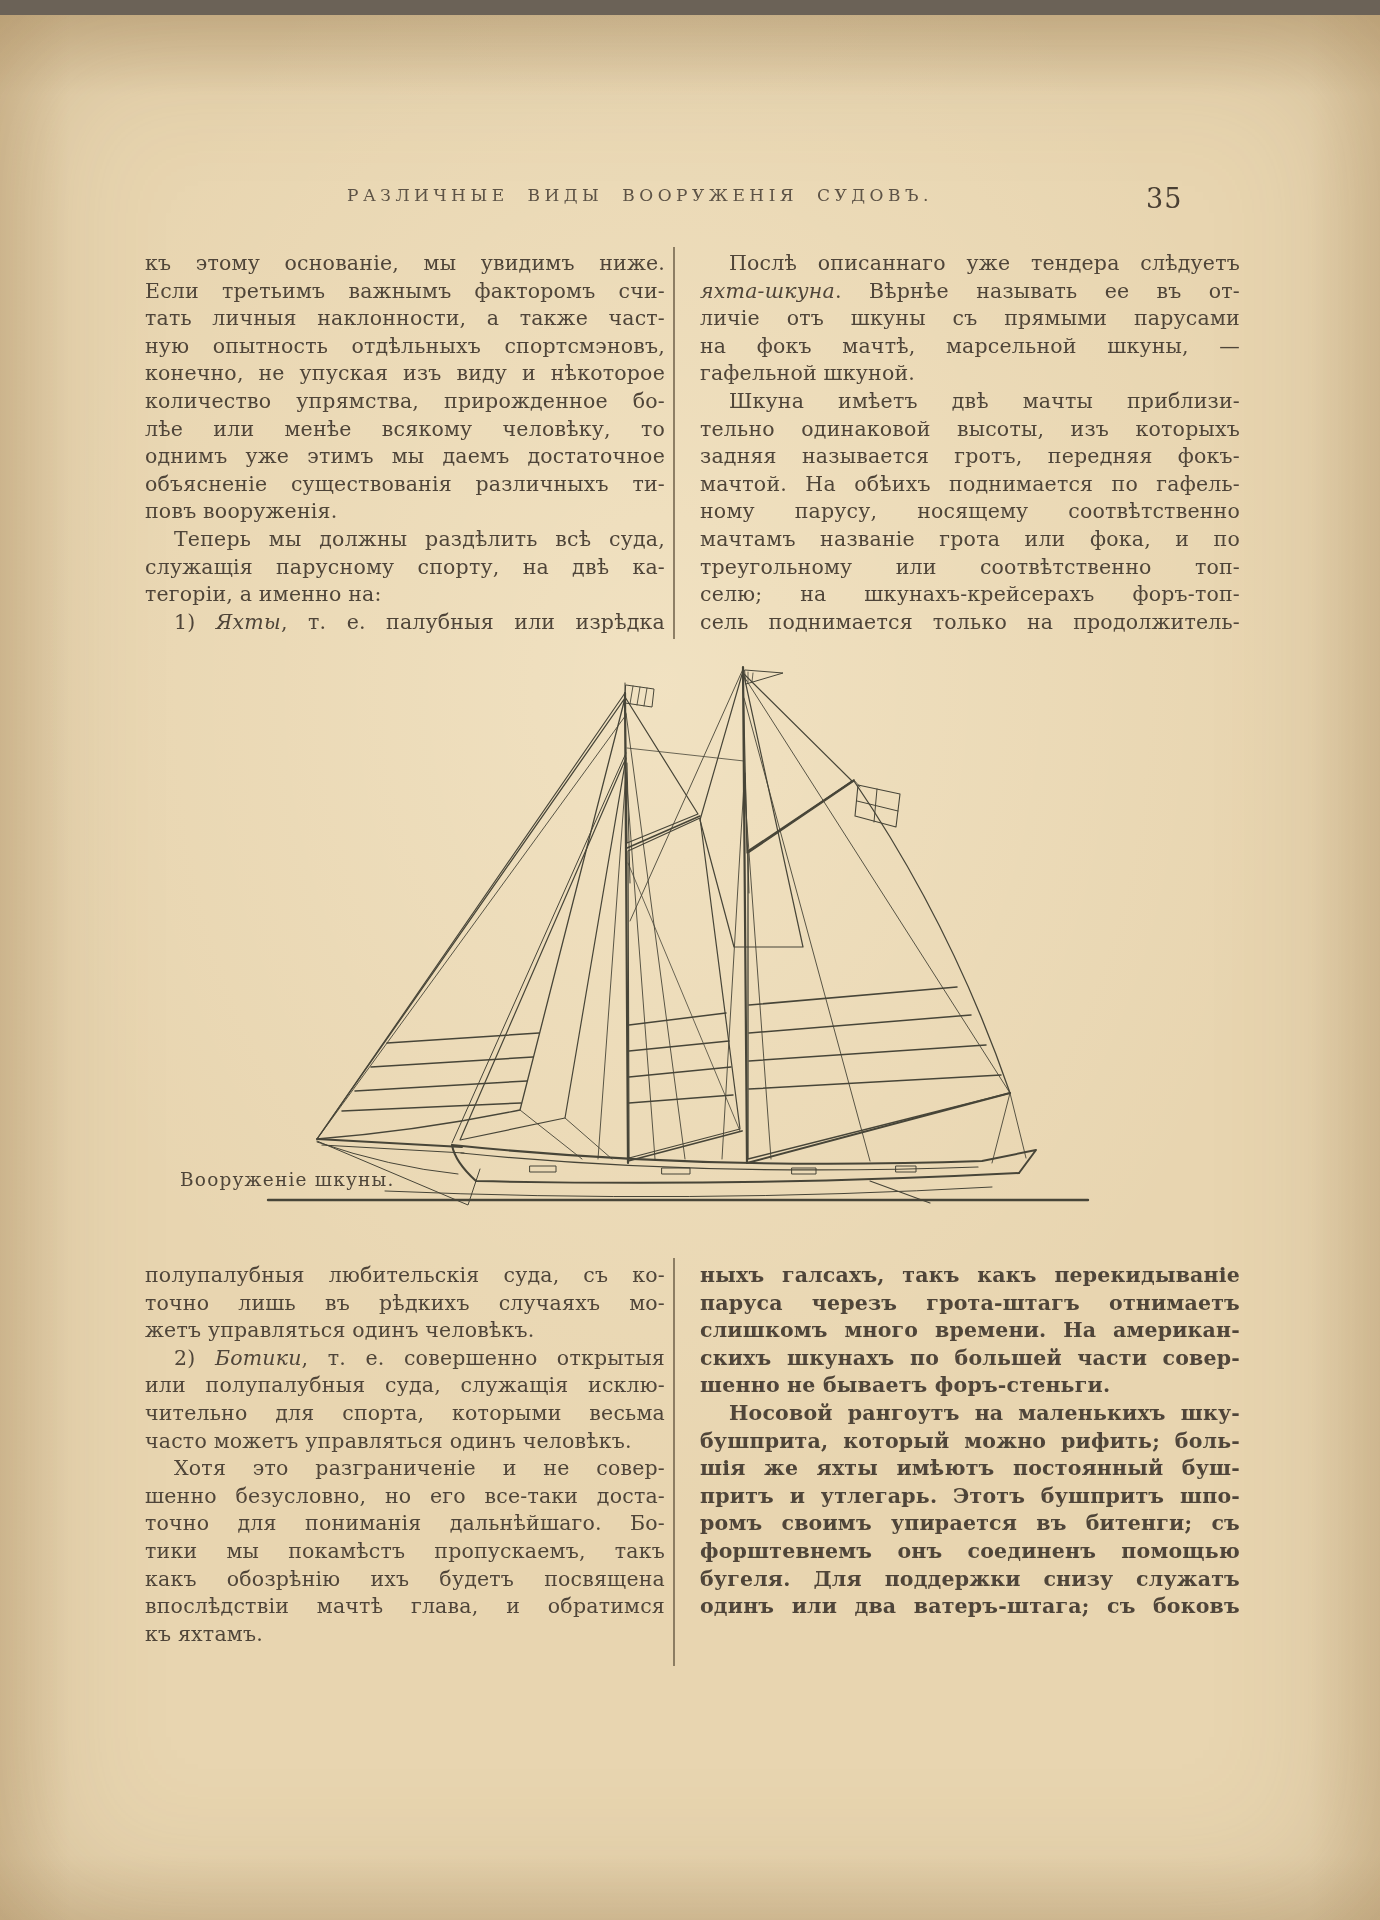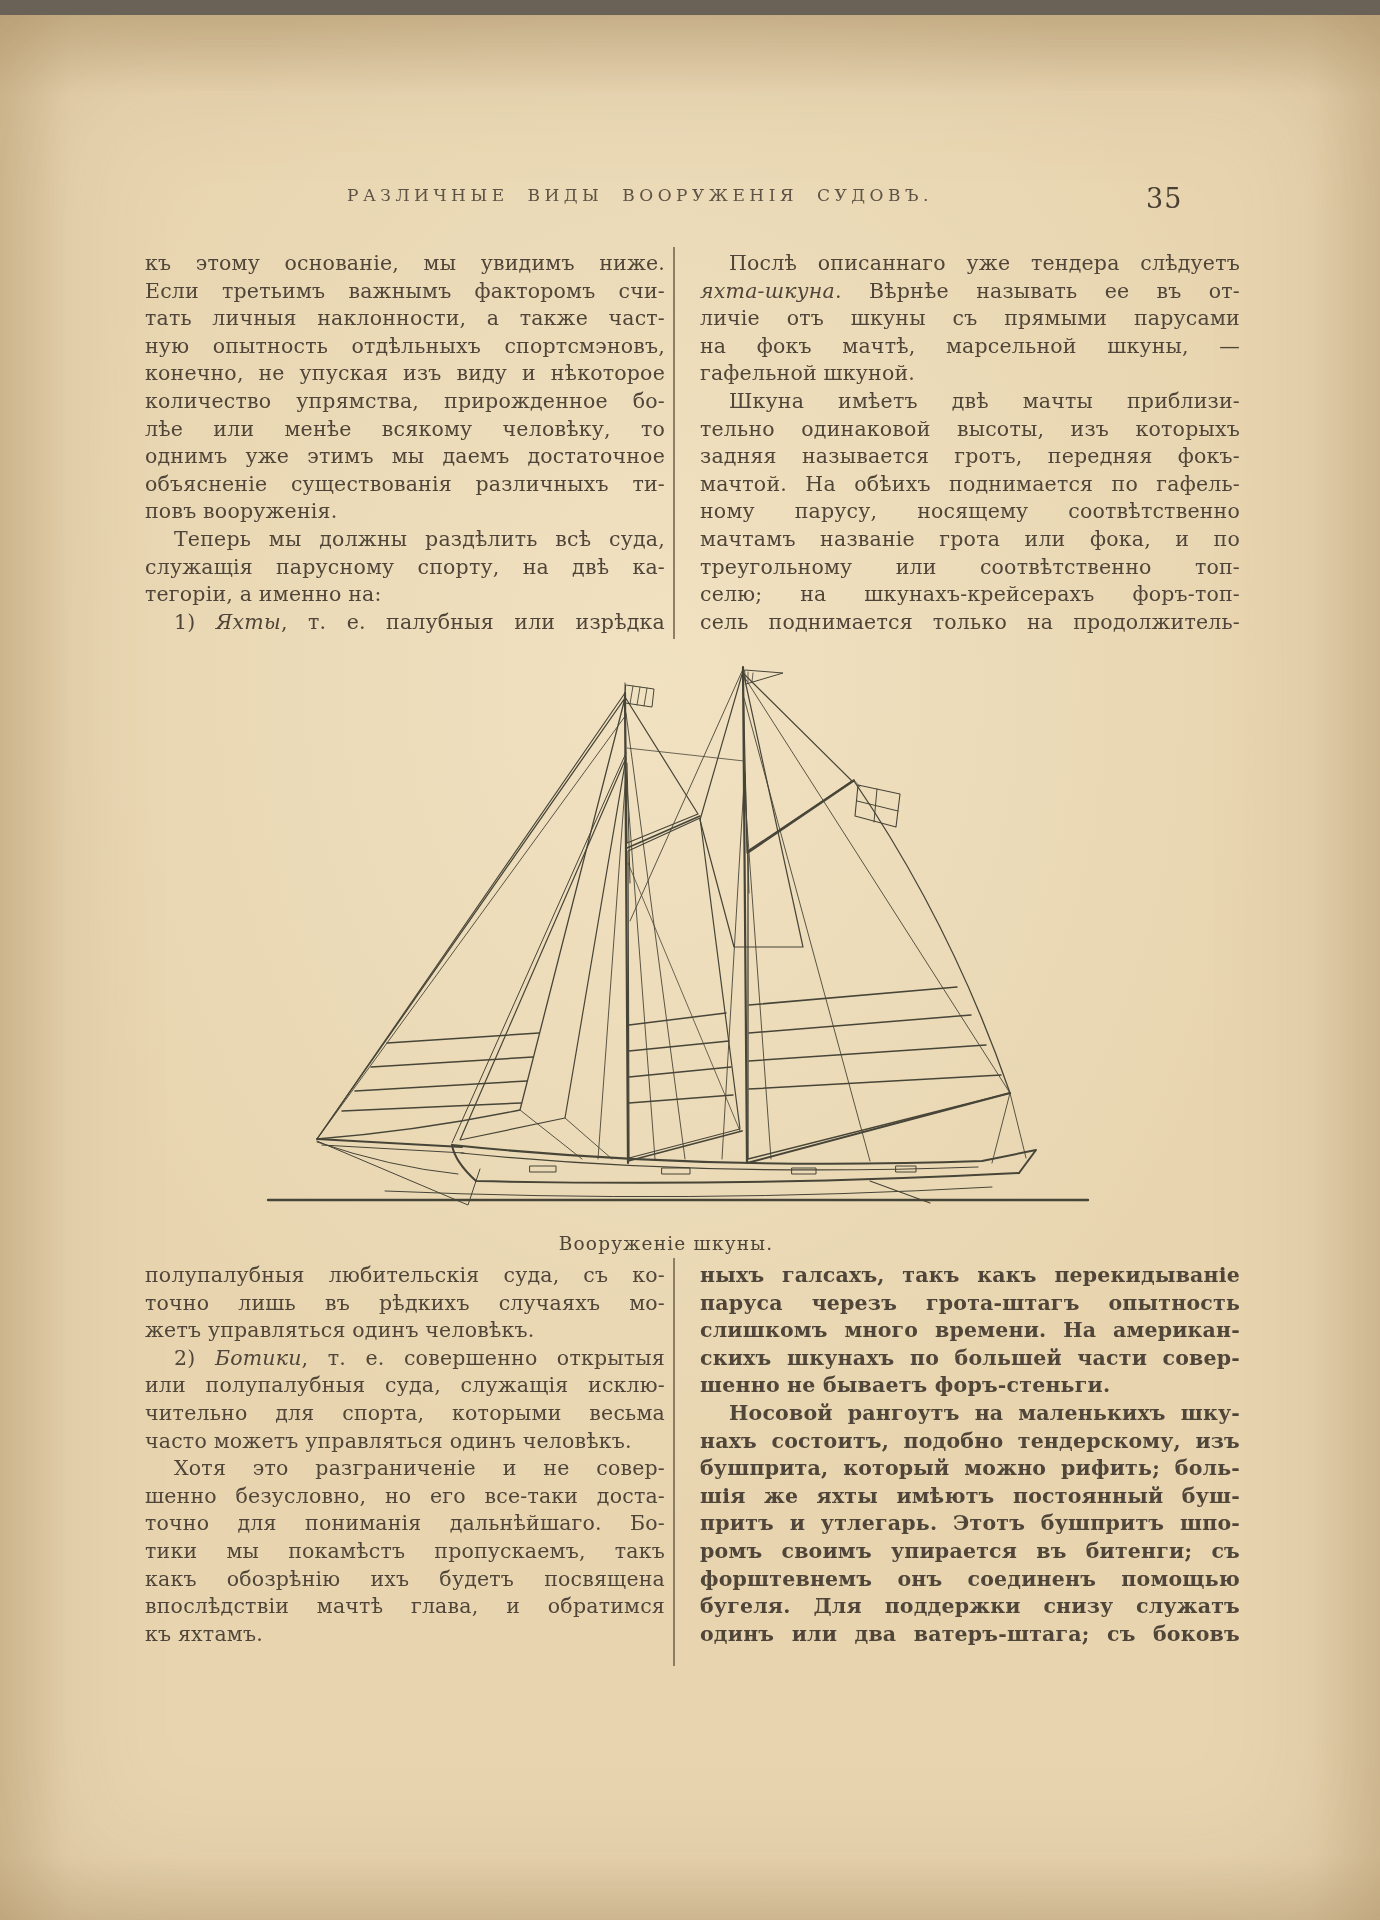--- a/index.html
+++ b/index.html
@@ -41,22 +41,22 @@
   .divider{
     position:absolute;left:673px;width:2px;
     background:rgba(110,95,72,0.75);
   }
   #divider-top{top:232px;height:392px;}
   #divider-bottom{top:1243px;height:408px;}
   #figure{position:absolute;top:638px;left:230px;width:920px;height:555px;}
   #figure svg{display:block;}
   #figure path,#figure polygon,#figure rect{stroke:#474538;fill:none;stroke-linecap:round;stroke-linejoin:round;}
   .fig-caption{
-    position:absolute;top:1218px;left:180px;width:972px;
-    text-align:center;font-size:18.5px;letter-spacing:1.2px;color:#4e4539;
+    position:absolute;top:1154px;left:180px;width:972px;
+    text-align:left;font-size:18.5px;letter-spacing:1.2px;color:#4e4539;
   }
 </style>
 </head>
 <body>
 
 <div id="page">
 
   <div class="header-title">РАЗЛИЧНЫЕ ВИДЫ ВООРУЖЕНІЯ СУДОВЪ.</div>
   <div class="page-number">35</div>
 
@@ -193,26 +193,25 @@
       <div class="line indent"><span>Хотя это разграниченіе и не совер-</span></div>
       <div class="line"><span>шенно безусловно, но его все-таки доста-</span></div>
       <div class="line"><span>точно для пониманія дальнѣйшаго. Бо-</span></div>
       <div class="line"><span>тики мы покамѣстъ пропускаемъ, такъ</span></div>
       <div class="line"><span>какъ обозрѣнію ихъ будетъ посвящена</span></div>
       <div class="line"><span>впослѣдствіи мачтѣ глава, и обратимся</span></div>
       <div class="line noj"><span>къ яхтамъ.</span></div>
     </div>
   <div id="col-br" class="col">
       <div class="line"><span>ныхъ галсахъ, такъ какъ перекидываніе</span></div>
-      <div class="line"><span>паруса черезъ грота-штагъ опытность</span></div>
+      <div class="line"><span>паруса черезъ грота-штагъ отнимаетъ</span></div>
       <div class="line"><span>слишкомъ много времени. На американ-</span></div>
       <div class="line"><span>скихъ шкунахъ по большей части совер-</span></div>
       <div class="line noj"><span>шенно не бываетъ форъ-стеньги.</span></div>
       <div class="line indent"><span>Носовой рангоутъ на маленькихъ шку-</span></div>
-      <div class="line"><span>нахъ состоитъ, подобно тендерскому, изъ</span></div>
       <div class="line"><span>бушприта, который можно рифить; боль-</span></div>
       <div class="line"><span>шія же яхты имѣютъ постоянный буш-</span></div>
       <div class="line"><span>притъ и утлегарь. Этотъ бушпритъ шпо-</span></div>
       <div class="line"><span>ромъ своимъ упирается въ битенги; съ</span></div>
       <div class="line"><span>форштевнемъ онъ соединенъ помощью</span></div>
       <div class="line"><span>бугеля. Для поддержки снизу служатъ</span></div>
       <div class="line"><span>одинъ или два ватеръ-штага; съ боковъ</span></div>
     </div>
   <div id="divider-bottom" class="divider"></div>
 

